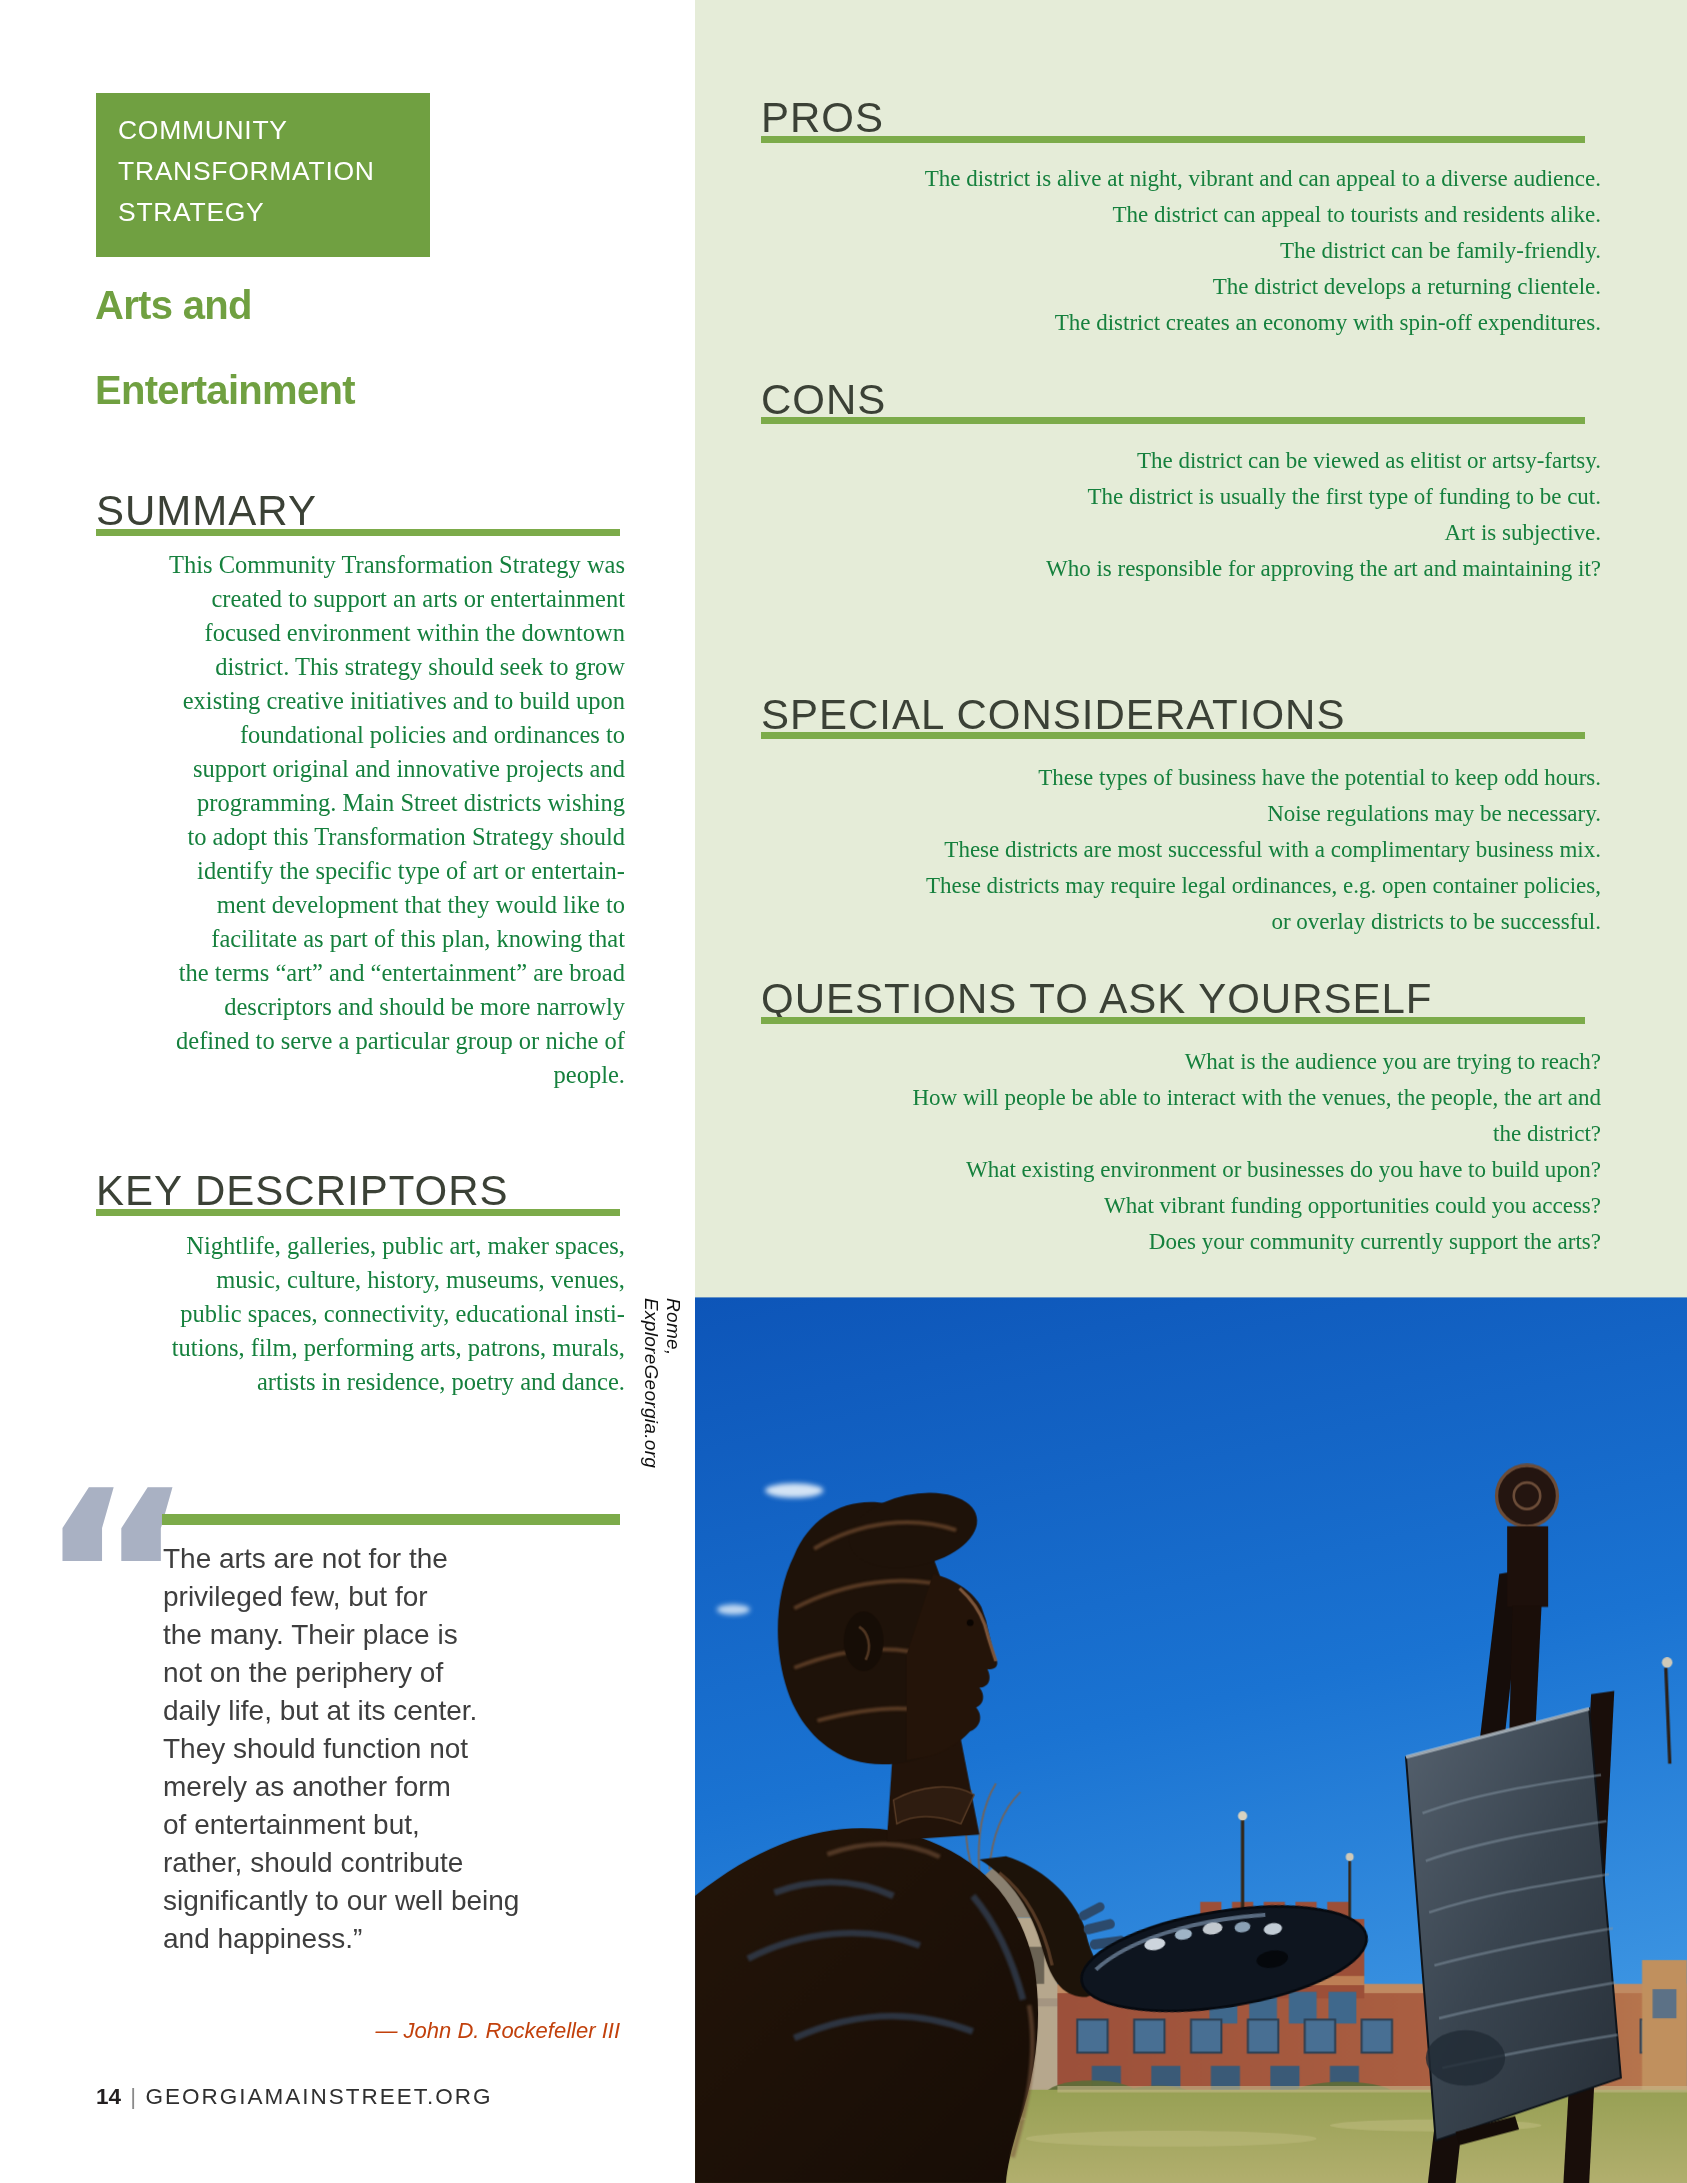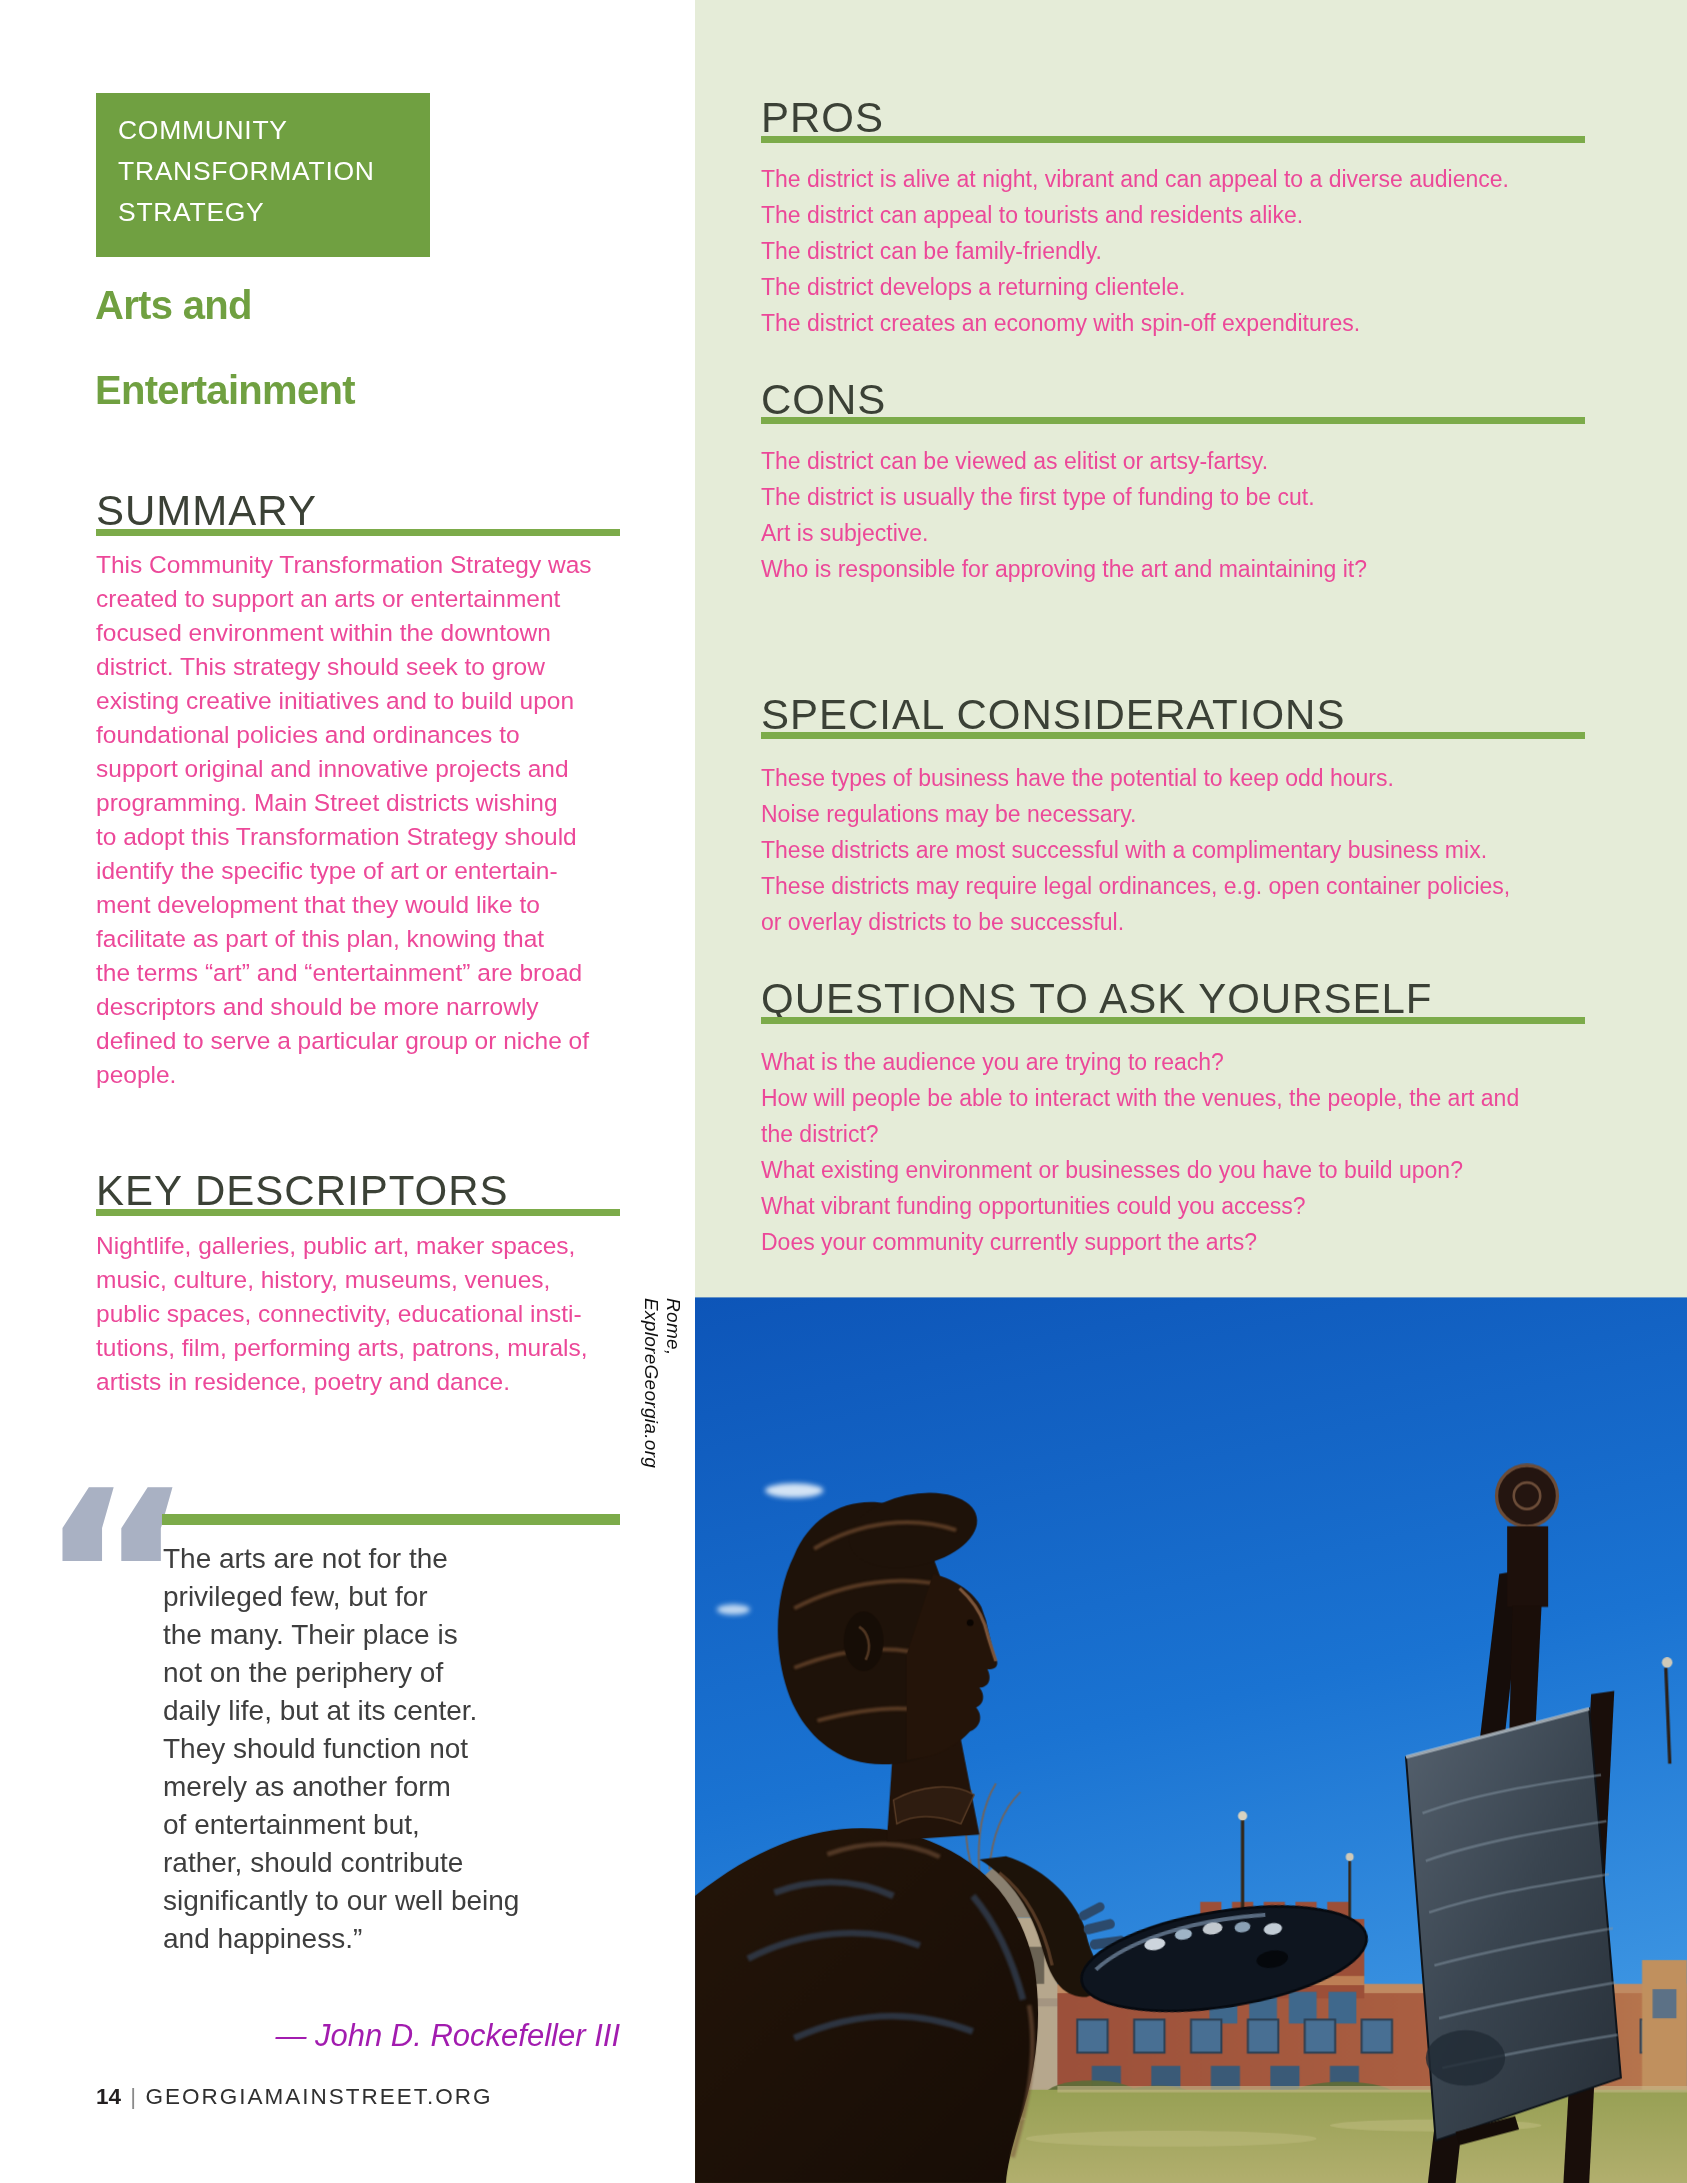--- a/index.html
+++ b/index.html
@@ -14,33 +14,33 @@
          font-weight:300;letter-spacing:0.7px;}
   
   .title{position:absolute;left:95px;top:263px;color:#70a041;font-size:40px;line-height:85px;
          font-weight:700;letter-spacing:-0.7px;}
 
   
   .h{position:absolute;color:#3b4136;font-size:42px;font-weight:300;letter-spacing:1px;}
   .rule{position:absolute;height:6.6px;background:#7cab4a;}
 
   
-  .serif{font-family:Liberation Sans, sans-serif;color:#ec4899;}
+  .serif{font-family:Liberation Serif, serif;color:#15803d;text-align:right;}
   .p-left{position:absolute;left:96px;width:529px;font-size:24.5px;line-height:34px;}
   .items{position:absolute;left:761px;width:840px;font-size:23px;line-height:36px;}
   .items .item{white-space:pre-line;}
 
   
   .qmark{position:absolute;left:38px;top:1459px;font-size:238px;line-height:1;color:#a9b1c3;
          font-family:"DejaVu Sans",sans-serif;font-weight:700;}
   .qbar{position:absolute;left:162px;top:1514px;width:458px;height:11.2px;background:#7cab4a;}
   .qtext{position:absolute;left:163px;top:1540px;width:463px;font-size:28px;line-height:38px;
          color:#3e3e3e;font-weight:400;}
   .qattr{position:absolute;left:162px;top:2018px;width:458px;text-align:right;font-style:italic;
-         font-size:31px;color:#a21caf;}
+         font-size:22px;color:#c2410c;}
 
   
   .footer{position:absolute;left:96px;top:2084px;font-size:22.5px;color:#231f20;}
   .footer .num{font-weight:700;}
   .footer .sep{color:#8a8a8a;font-weight:300;padding:0 9.3px;}
   .footer .site{letter-spacing:2px;font-weight:300;color:#2f2f2f;}
 
   
   .credit{position:absolute;left:652px;top:1298px;width:32px;height:228px;
           writing-mode:vertical-rl;font-style:italic;font-size:19px;color:#101010;letter-spacing:0.3px;}

